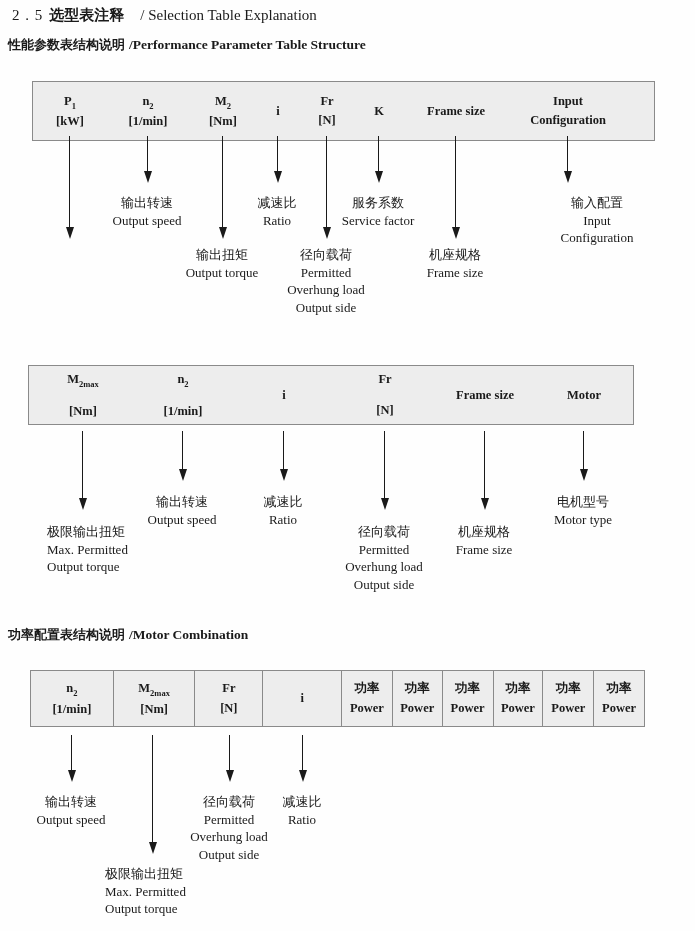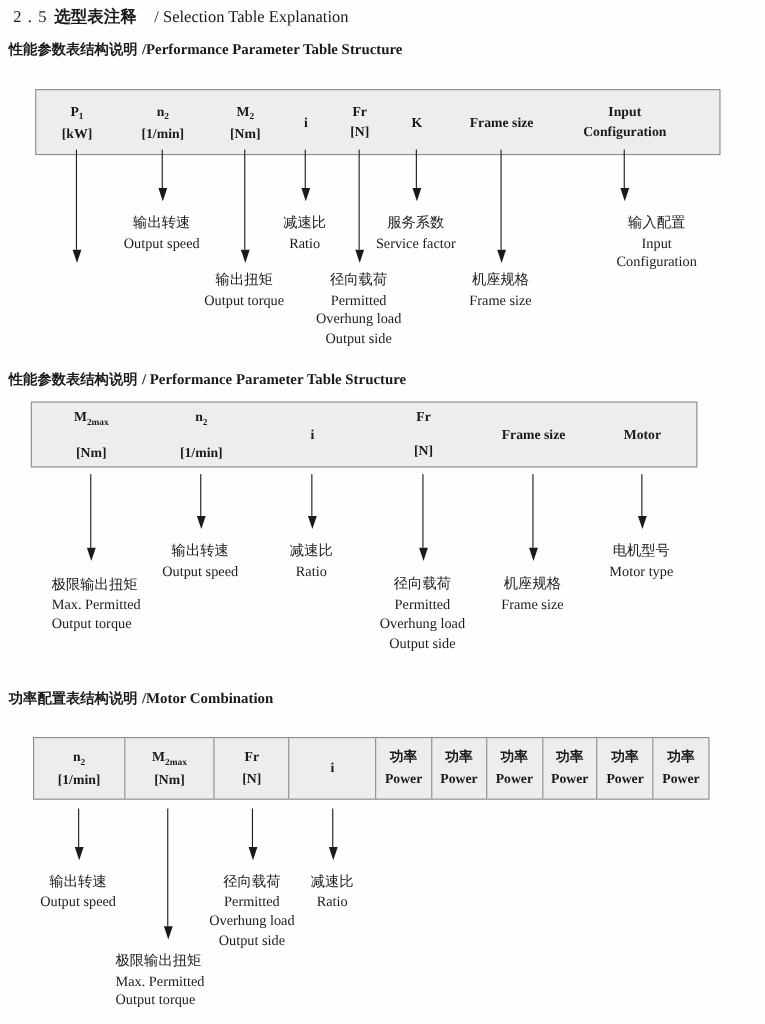--- a/index.html
+++ b/index.html
@@ -137,23 +137,20 @@
   <div class="lbl" style="left:455px;top:246px;">
       <div>机座规格</div>
       <div>Frame size</div>
     </div>
   <div class="lbl" style="left:597px;top:194px;">
       <div>输入配置</div>
       <div>Input</div>
       <div>Configuration</div>
     </div>
 
-  <div class="heading" style="top:336px;">
-    <span class="hzh">性能参数表结构说明</span><span class="hen">/ Performance Parameter Table Structure</span>
-  </div>
 
   <div class="tbl gap14" style="left:28px;top:365px;width:606px;height:60px;">
     <div class="tcell" style="left:54px;">
         <div><span>M</span><sub>2max</sub></div>
         <div>[Nm]</div>
       </div>
     <div class="tcell" style="left:154px;">
         <div><span>n</span><sub>2</sub></div>
         <div>[1/min]</div>
       </div>

